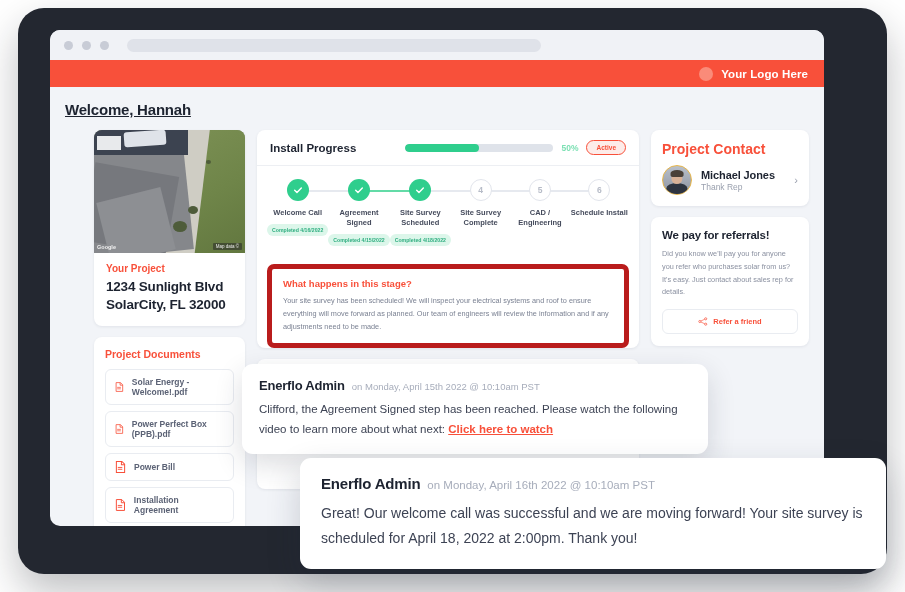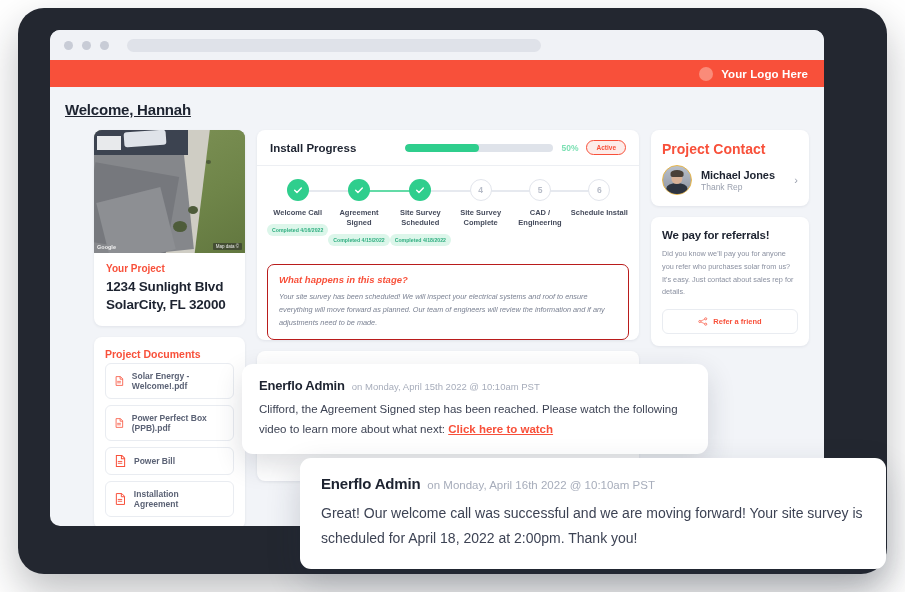--- a/index.html
+++ b/index.html
@@ -79,21 +79,21 @@
   .a-shrub { position:absolute; border-radius:50%; background:#4e5c3a; }
   .a-attr  { position:absolute; right:3px; bottom:3px; font-size:4.5px; color:#eee;
              background:rgba(40,40,40,.55); padding:1px 3px; border-radius:1px; }
   .a-goog  { position:absolute; left:3px; bottom:3px; font-size:5.5px; color:#f0f0f0; font-weight:700; }
 
   .proj-body { padding: 10px 12px 13px 12px; }
   .kicker { color: #f8503a; font-size: 10px; font-weight: 700; margin-bottom: 4px; }
   .addr { font-size: 13.5px; font-weight: 700; color: #1d2330; line-height: 1.3; letter-spacing: -.2px; }
 
   .docs { margin-top: 11px; padding: 11px 11px 12px 11px; }
-  .docs .kicker { font-size: 10.5px; margin-bottom: 3px; }
+  .docs .kicker { font-size: 10.5px; margin-bottom: 9px; }
   .doc-row { display: flex; align-items: center; gap: 8px;
              border: 1px solid #e9ecf1; border-radius: 6px;
              padding: 7px 9px; margin-bottom: 6px; background: #fff; }
   .doc-row:last-child { margin-bottom: 0; }
   .doc-name { font-size: 8.5px; color: #5b6275; font-weight: 600; }
 
   
   .prog-head { display: flex; align-items: center; padding: 10px 13px; gap: 10px; }
   .prog-title { font-size: 11.5px; font-weight: 700; color: #1d2330; flex: none; }
   .bar-wrap { flex: 1; display:flex; align-items:center; gap: 8px; justify-content:flex-end; }
@@ -112,21 +112,21 @@
   .circ.todo { background: #fff; border: 1px solid #e2e5ec; color: #b6bbc7; font-size: 8.5px; font-weight: 600; }
   .chk { width: 10px; height: 10px; }
   .connector { position: absolute; top: 11px; height: 2px; z-index: 1; }
   .connector.green { background: #63dba7; }
   .connector.gray { background: #e6e9ef; }
   .step-label { margin-top: 7px; font-size: 7.5px; font-weight: 700; color: #454b5c;
                 text-align: center; line-height: 1.35; }
   .step-badge { margin-top: 6px; background: #dcf6ea; color: #2fae80; font-size: 5.2px;
                 font-weight: 700; padding: 3px 5px; border-radius: 8px; white-space: nowrap; }
 
-  .stage-box { border: 1px solid #b91c1c; border-radius: 7px; margin: 8px 10px 11px 10px; padding: 9px 11px; font-style: italic; }
+  .stage-box { border: 5px solid #b91c1c; border-radius: 7px; margin: 8px 10px 11px 10px; padding: 9px 11px; }
   .stage-q { color: #f8503a; font-size: 9.5px; font-weight: 700; margin-bottom: 6px; }
   .stage-p { font-size: 7.3px; color: #7b8293; line-height: 1.75; }
 
   
   .tabs-card { margin-top: 11px; height: 130px; }
   .tabs { display: flex; border-bottom: 1px solid #edeff3; }
   .tab { flex: 1; text-align: center; padding: 12px 0 9px 0; font-size: 9px;
          color: #8a90a0; font-weight: 600; position: relative; }
   .tab.active { color: #1d2330; font-weight: 700; }
   .tab.active::after { content: ""; position: absolute; left: 6%; right: 6%;

